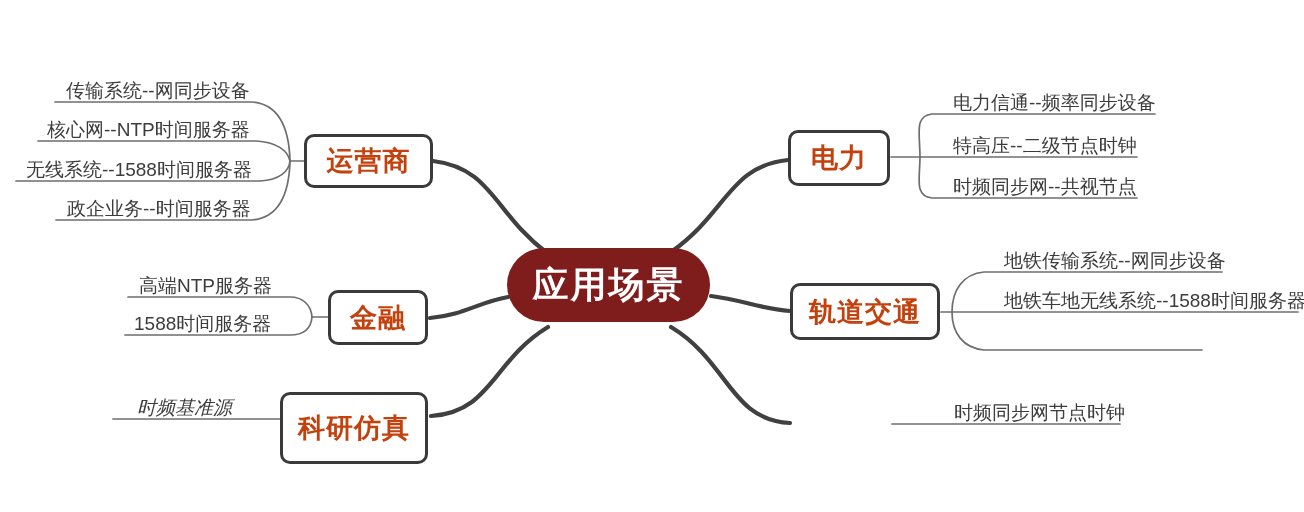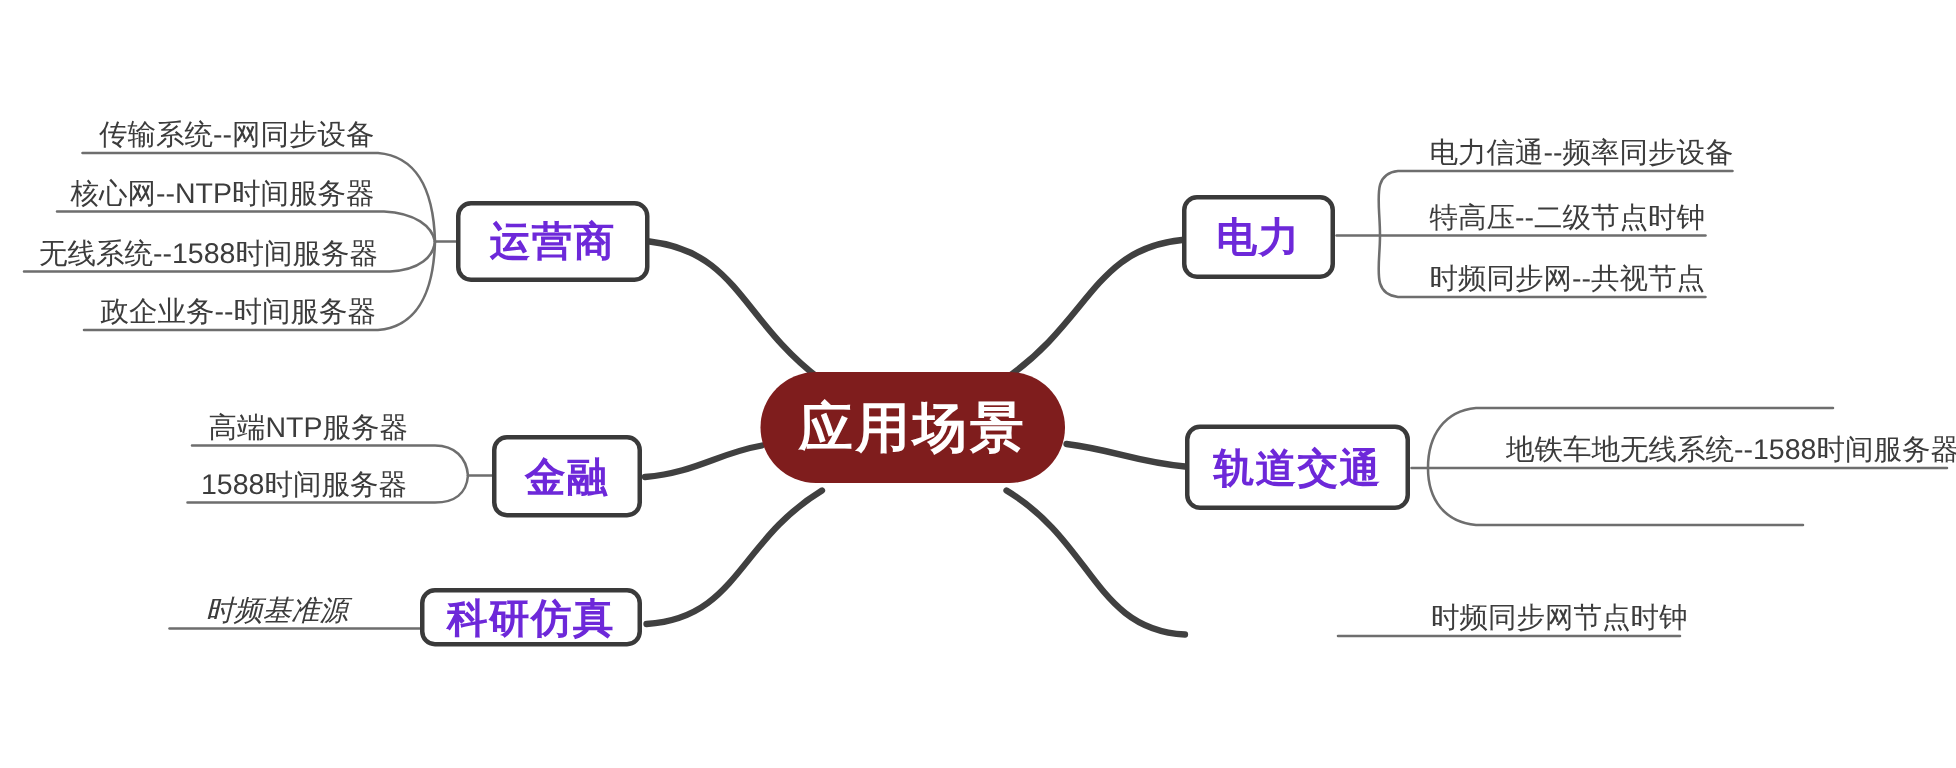--- a/index.html
+++ b/index.html
@@ -49,32 +49,32 @@
     display: flex;
     align-items: center;
     justify-content: center;
     box-sizing: border-box;
   }
   .node {
     position: absolute;
     background: #ffffff;
     border: 3px solid #3a3a3a;
     border-radius: 10px;
-    color: #6d28d9;
+    color: #c2410c;
     font-weight: bold;
     font-size: 27px;
     display: flex;
     align-items: center;
     justify-content: center;
     box-sizing: border-box;
     letter-spacing: 1px;
   }
   .n-operators { left: 304px; top: 134px; width: 129px; height: 54px; }
   .n-finance   { left: 328px; top: 290px; width: 100px; height: 55px; }
-  .n-research  { left: 280px; top: 392px; width: 148px; height: 39px; }
+  .n-research  { left: 280px; top: 392px; width: 148px; height: 72px; }
   .n-power     { left: 788px; top: 130px; width: 102px; height: 56px; }
   .n-rail      { left: 790px; top: 283px; width: 150px; height: 57px; }
   .n-other     { left: 789px; top: 400px; width: 102px; height: 53px; }
   .leaf {
     position: absolute;
     color: #3c3c3c;
     font-size: 19px;
     line-height: 21px;
     white-space: nowrap;
   }
@@ -152,17 +152,18 @@
 
   <div class="leaf l-b1">高端NTP服务器</div>
   <div class="leaf l-b2">1588时间服务器</div>
 
   <div class="leaf l-c1">时频基准源</div>
 
   <div class="leaf l-d1">电力信通--频率同步设备</div>
   <div class="leaf l-d3">时频同步网--共视节点</div>
   <div class="leaf l-d2">特高压--二级节点时钟</div>
 
+  <div class="leaf l-e1">地铁传输系统--网同步设备</div>
   <div class="leaf l-e2">地铁车地无线系统--1588时间服务器</div>
 
   <div class="leaf l-f1">时频同步网节点时钟</div>
 
 </div>
 
 </body></html>

